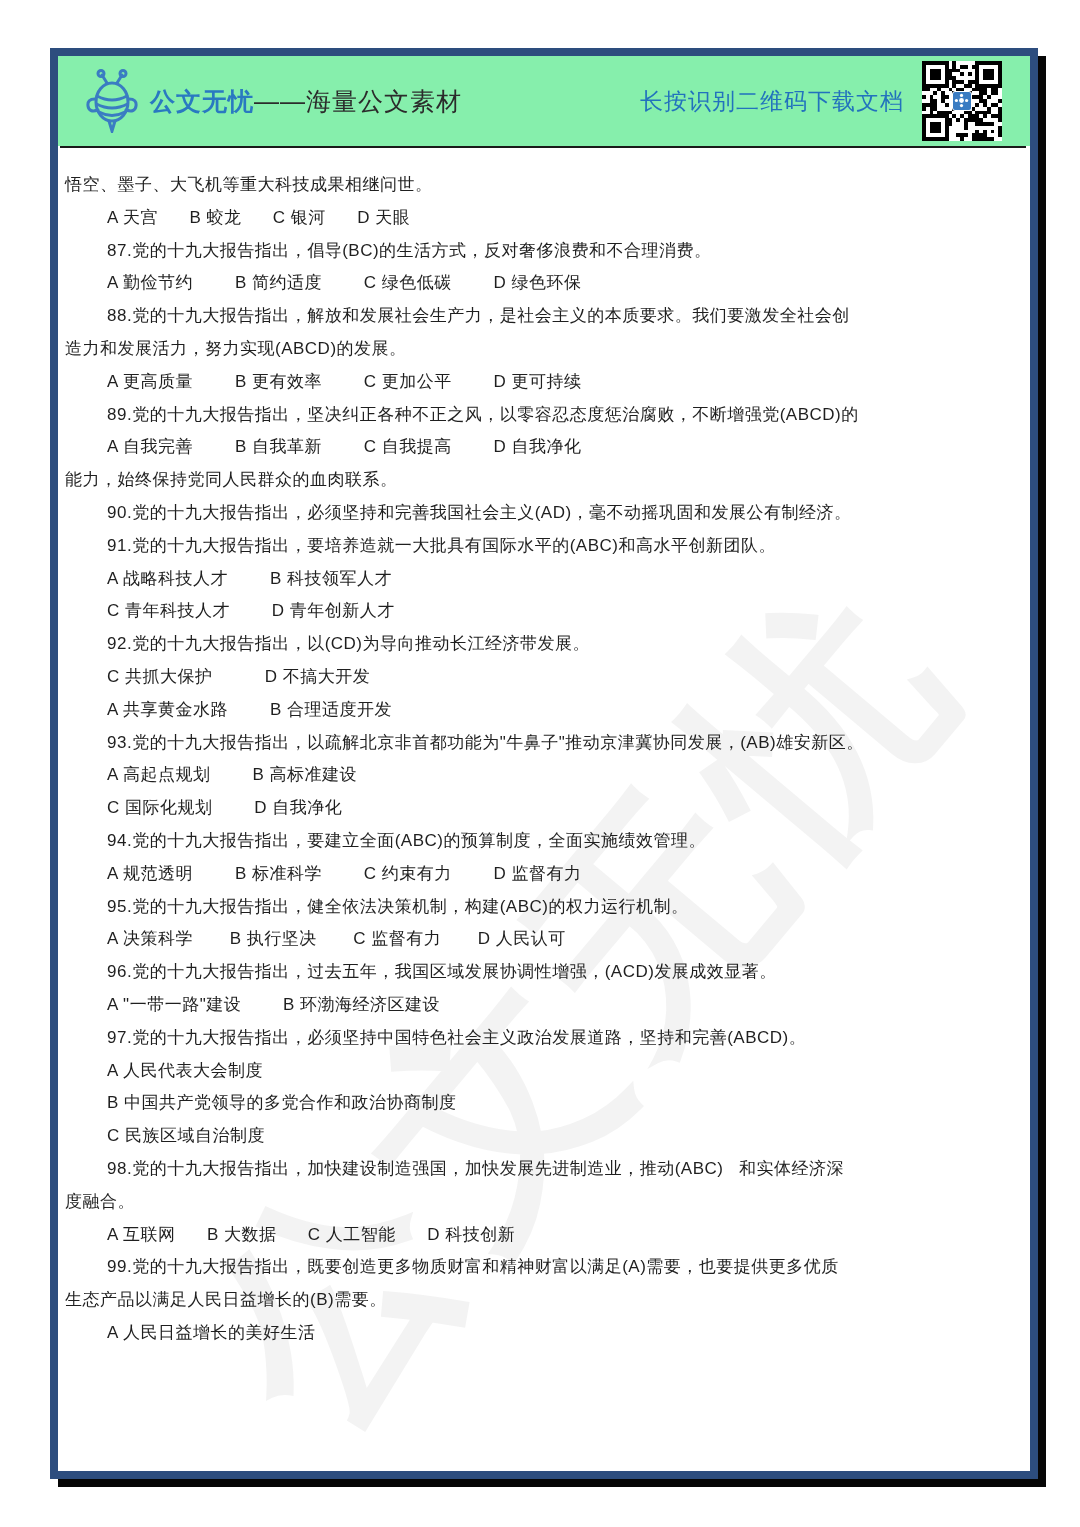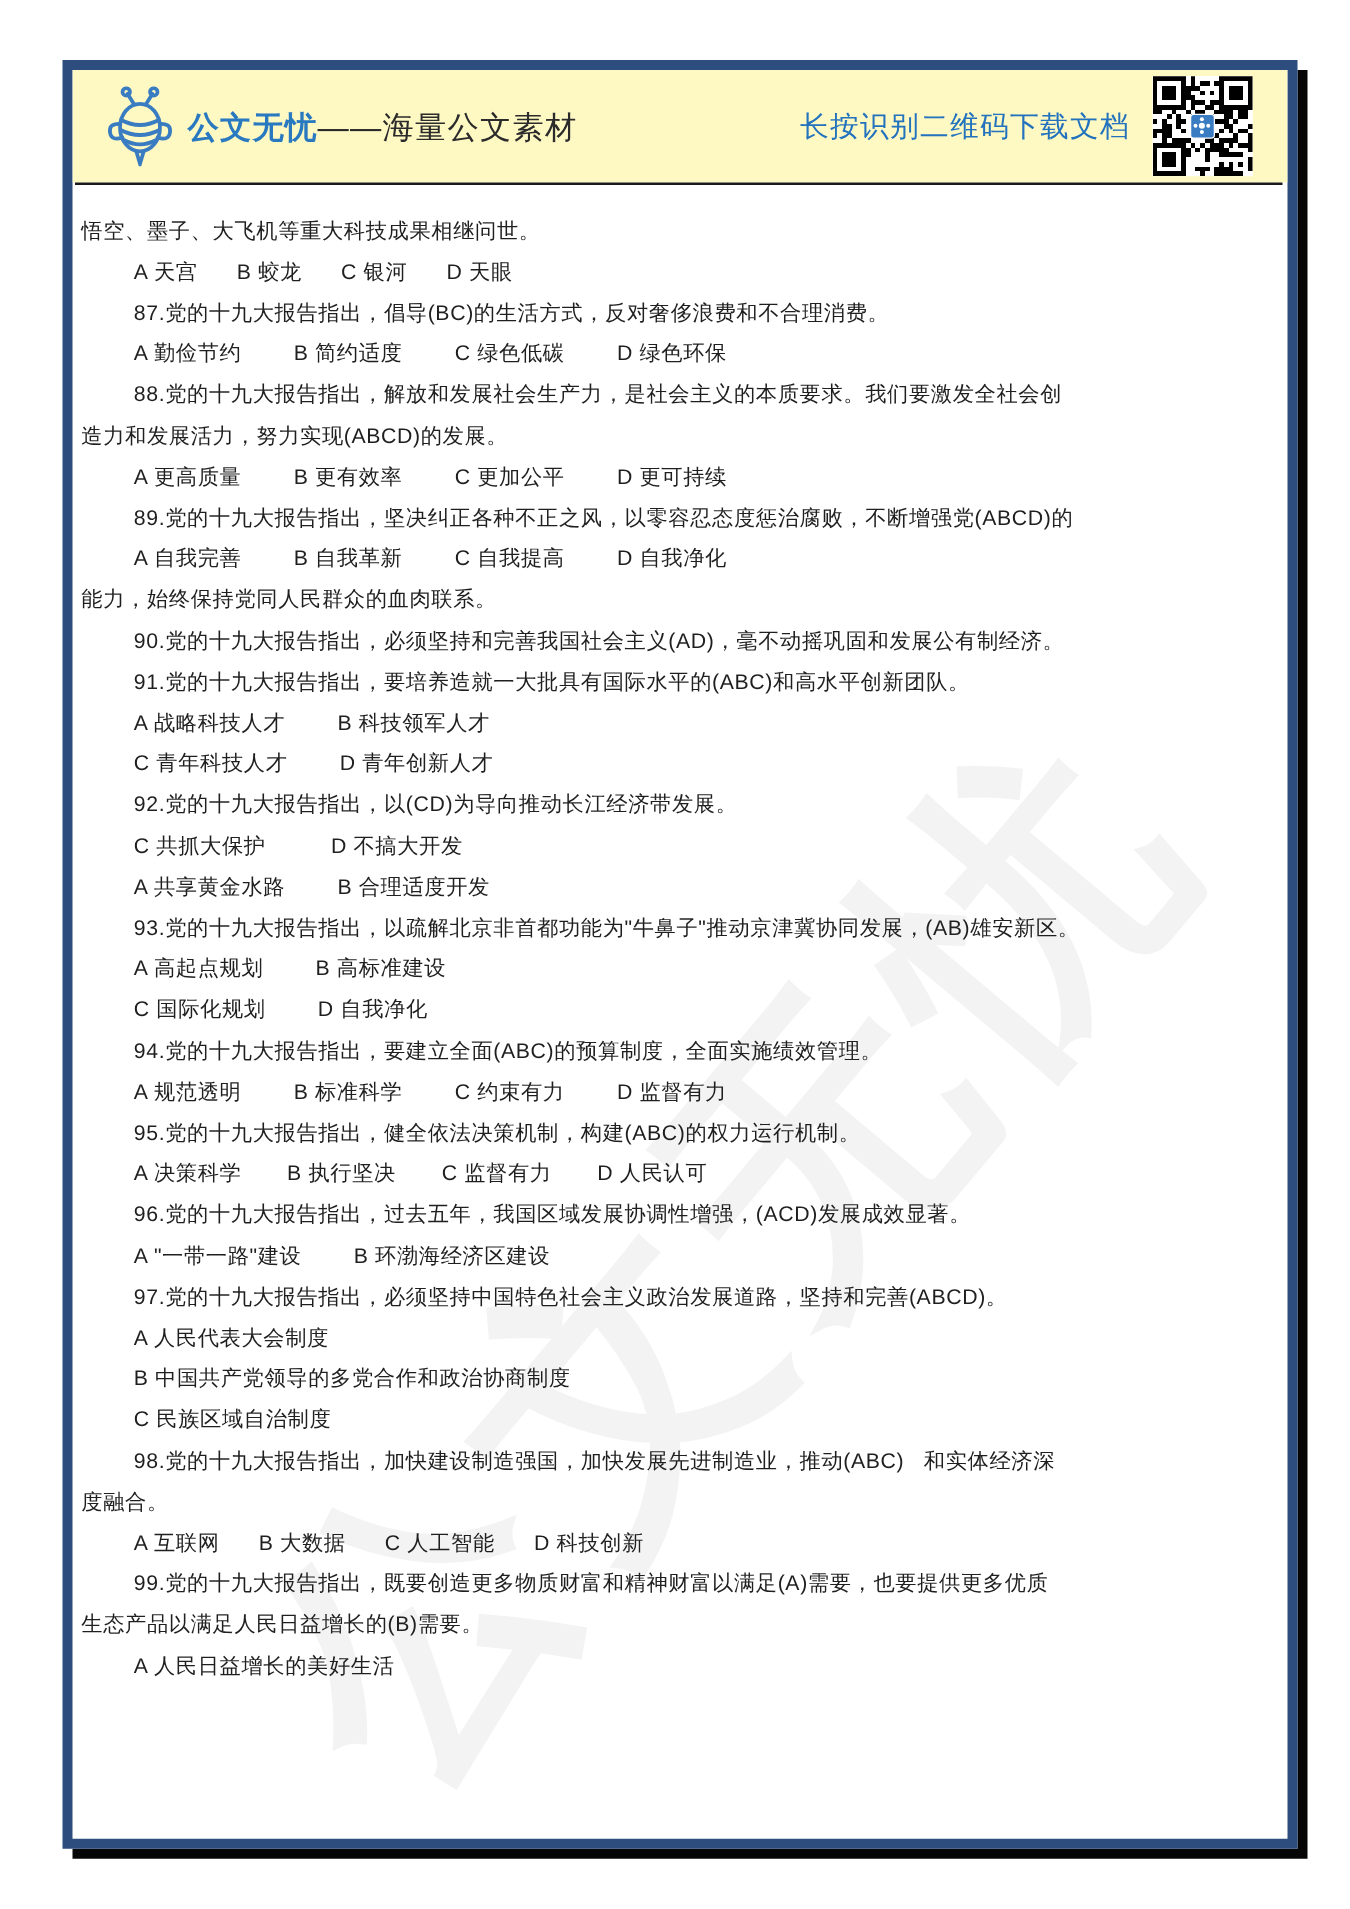--- a/index.html
+++ b/index.html
@@ -19,21 +19,21 @@
     overflow: hidden;
   }
   
   .page-header {
     position: relative;
     height: 90px;
     display: flex;
     align-items: center;
     justify-content: space-between;
     padding: 0 28px 0 28px;
-    background: #fef9c3;
+    background: #86efac;
     z-index: 2;
   }
   .brand { display: flex; align-items: center; gap: 12px; }
   .bee { width: 52px; height: 64px; flex: 0 0 auto; }
   .brand-text { font-size: 25px; letter-spacing: 1px; white-space: nowrap; }
   .brand-name { color: #2979c1; font-weight: bold; }
   .brand-suffix { color: #2b2b2b; font-weight: 500; }
   .qr-area { display: flex; align-items: center; gap: 18px; }
   .qr-hint { color: #2272bd; font-weight: normal; font-size: 23px; letter-spacing: 1px; white-space: nowrap; }
   .qr-box { position: relative; width: 80px; height: 80px; background: #ffffff; }

